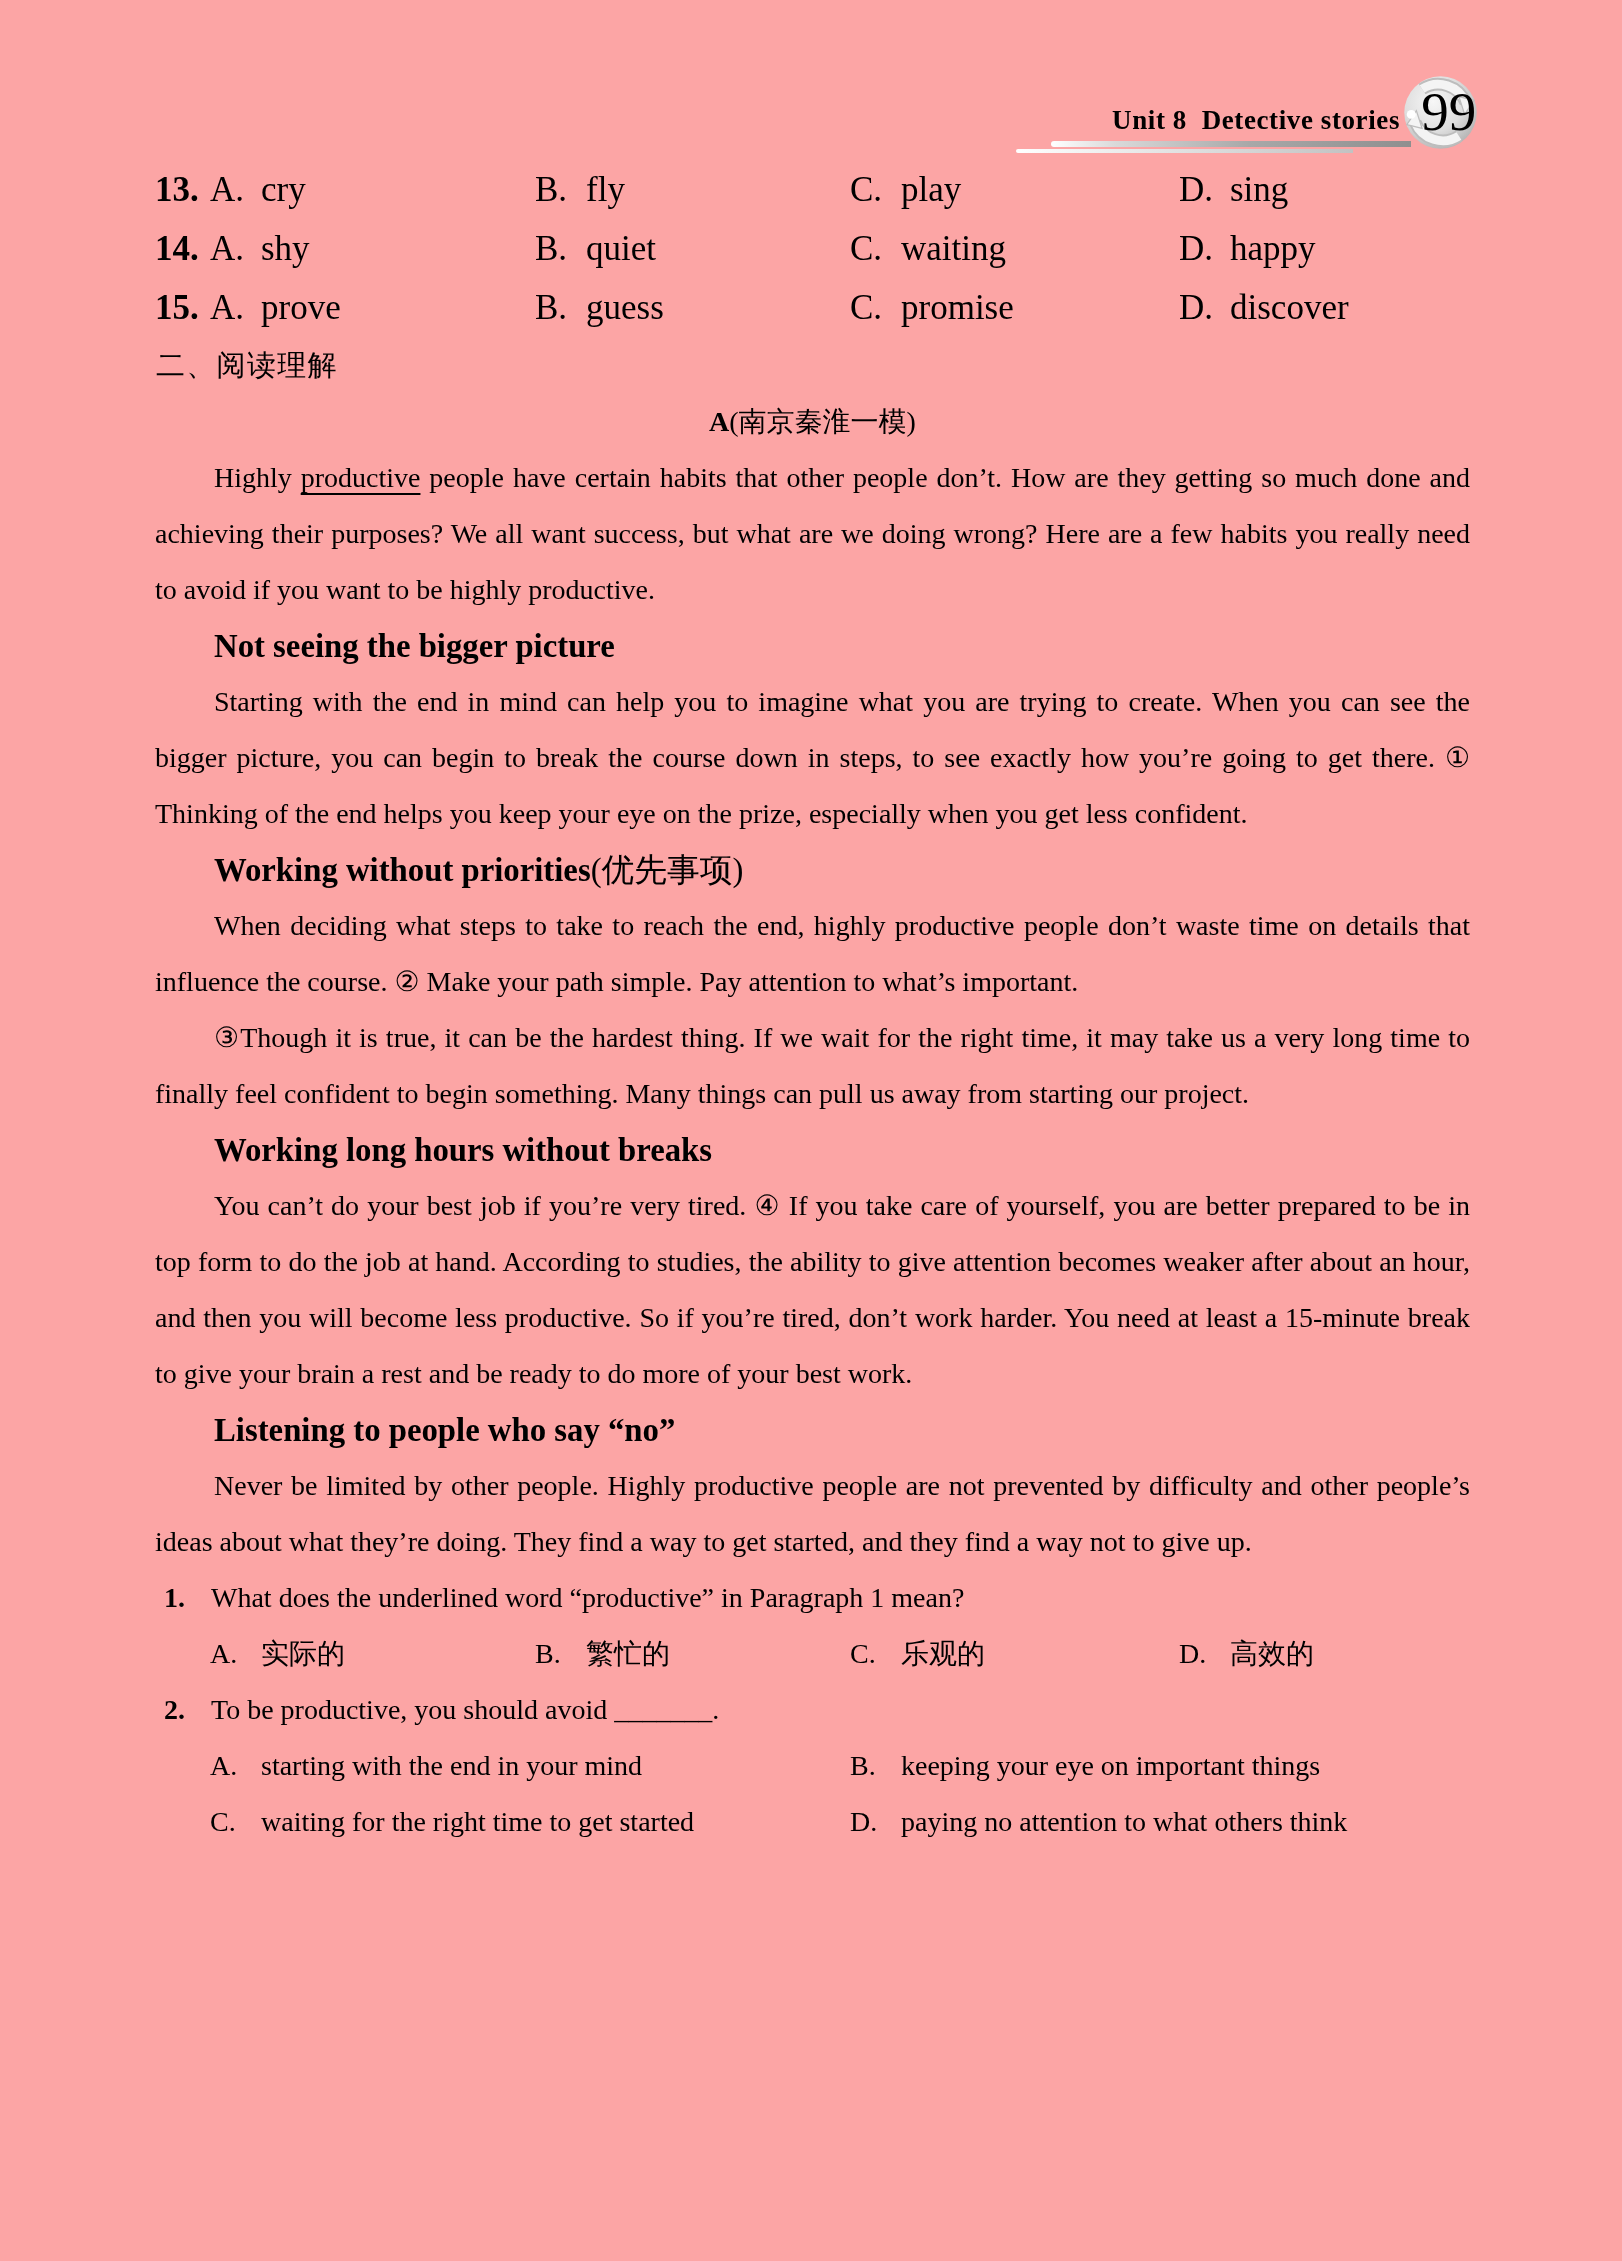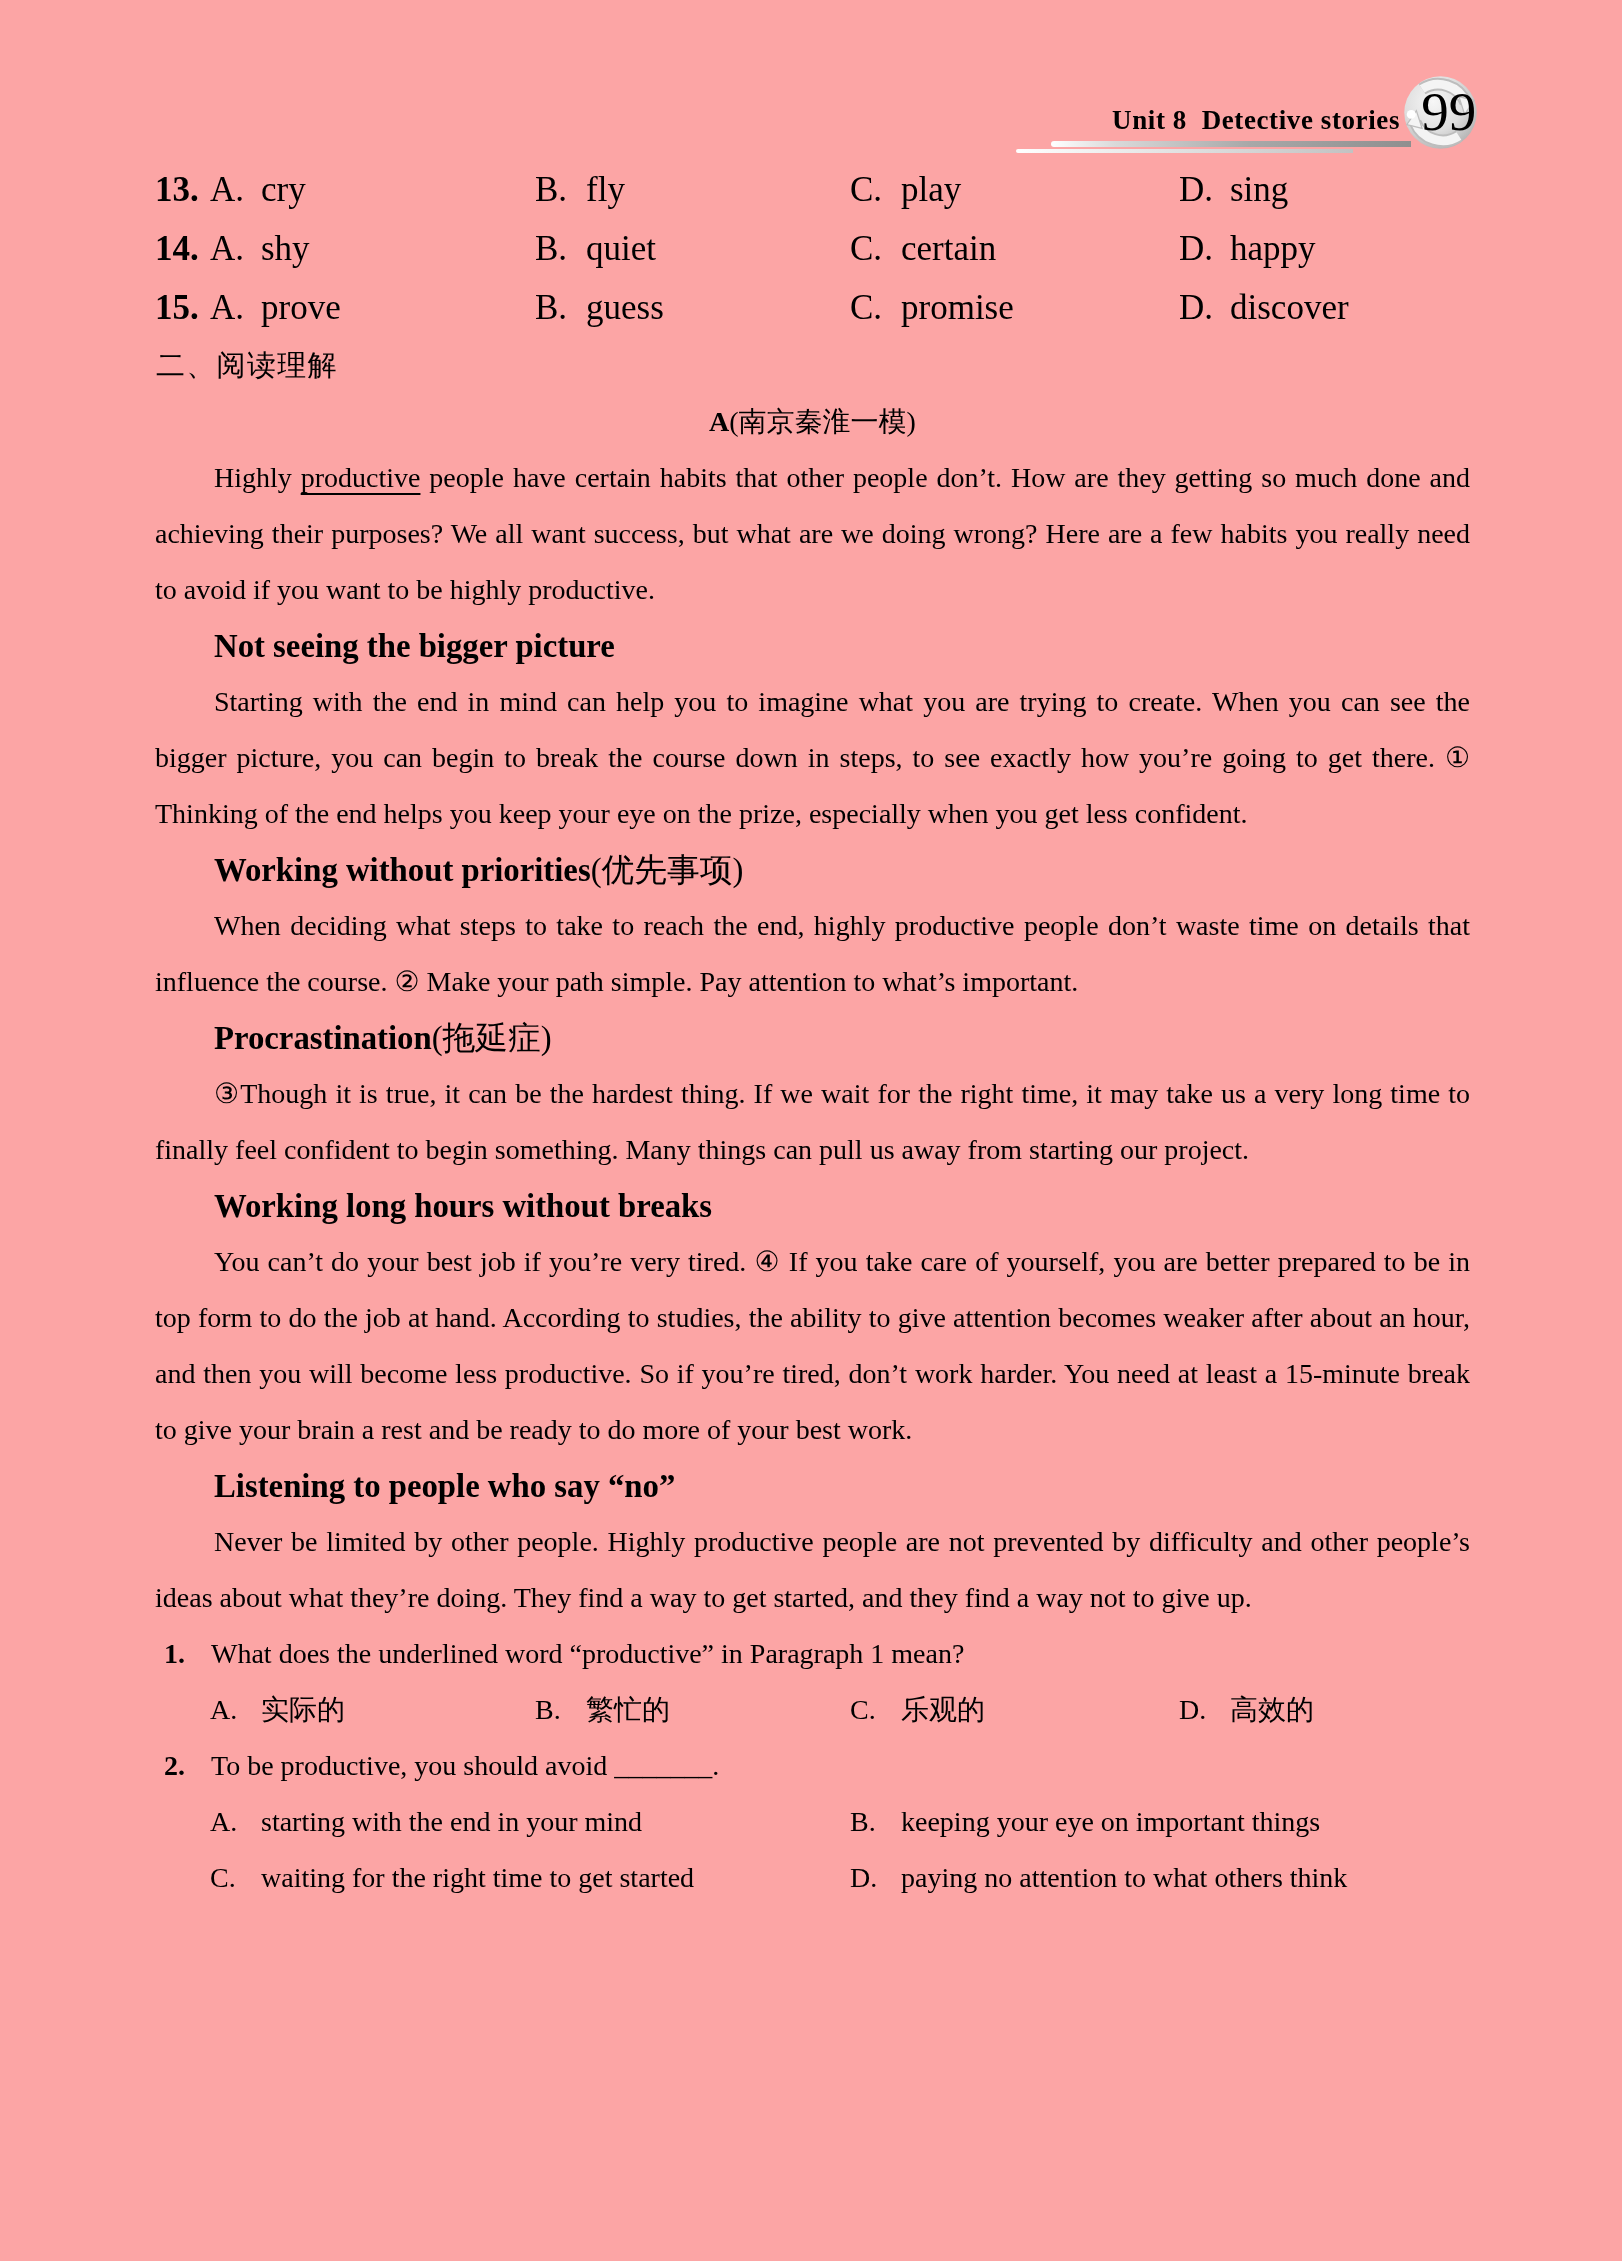--- a/index.html
+++ b/index.html
@@ -89,21 +89,21 @@
       <span class="num">13.</span>
       <span class="opt col-a"><span class="lab">A.</span><span>cry</span></span>
       <span class="opt col-b"><span class="lab">B.</span><span>fly</span></span>
       <span class="opt col-c"><span class="lab">C.</span><span>play</span></span>
       <span class="opt col-d"><span class="lab">D.</span><span>sing</span></span>
     </div>
     <div class="cloze-row">
       <span class="num">14.</span>
       <span class="opt col-a"><span class="lab">A.</span><span>shy</span></span>
       <span class="opt col-b"><span class="lab">B.</span><span>quiet</span></span>
-      <span class="opt col-c"><span class="lab">C.</span><span>certain</span></span>
+      <span class="opt col-c"><span class="lab">C.</span><span>waiting</span></span>
       <span class="opt col-d"><span class="lab">D.</span><span>happy</span></span>
     </div>
     <div class="cloze-row">
       <span class="num">15.</span>
       <span class="opt col-a"><span class="lab">A.</span><span>prove</span></span>
       <span class="opt col-b"><span class="lab">B.</span><span>guess</span></span>
       <span class="opt col-c"><span class="lab">C.</span><span>promise</span></span>
       <span class="opt col-d"><span class="lab">D.</span><span>discover</span></span>
     </div>
   </div>
@@ -113,21 +113,20 @@
     <div class="passage-label"><b>A</b><span>(南京秦淮一模)</span></div>
 
     <p class="indent"><span>Highly </span><span class="u">productive</span><span> people have certain habits that other people don’t. How are they getting so much done and achieving their purposes? We all want success, but what are we doing wrong? Here are a few habits you really need to avoid if you want to be highly productive.</span></p>
 
     <h3 class="sub">Not seeing the bigger picture</h3>
     <p class="indent">Starting with the end in mind can help you to imagine what you are trying to create. When you can see the bigger picture, you can begin to break the course down in steps, to see exactly how you’re going to get there. ① Thinking of the end helps you keep your eye on the prize, especially when you get less confident.</p>
 
     <h3 class="sub"><span>Working without priorities</span><span class="cn">(优先事项)</span></h3>
     <p class="indent">When deciding what steps to take to reach the end, highly productive people don’t waste time on details that influence the course. ② Make your path simple. Pay attention to what’s important.</p>
 
-    <h3 class="sub"><span>Procrastination</span><span class="cn">(拖延症)</span></h3>
     <p class="indent">③Though it is true, it can be the hardest thing. If we wait for the right time, it may take us a very long time to finally feel confident to begin something. Many things can pull us away from starting our project.</p>
 
     <h3 class="sub">Working long hours without breaks</h3>
     <p class="indent">You can’t do your best job if you’re very tired. ④ If you take care of yourself, you are better prepared to be in top form to do the job at hand. According to studies, the ability to give attention becomes weaker after about an hour, and then you will become less productive. So if you’re tired, don’t work harder. You need at least a 15-minute break to give your brain a rest and be ready to do more of your best work.</p>
 
     <h3 class="sub">Listening to people who say “no”</h3>
     <p class="indent">Never be limited by other people. Highly productive people are not prevented by difficulty and other people’s ideas about what they’re doing. They find a way to get started, and they find a way not to give up.</p>
 
     <div class="qrow">
       <span class="qnum">1.</span>

